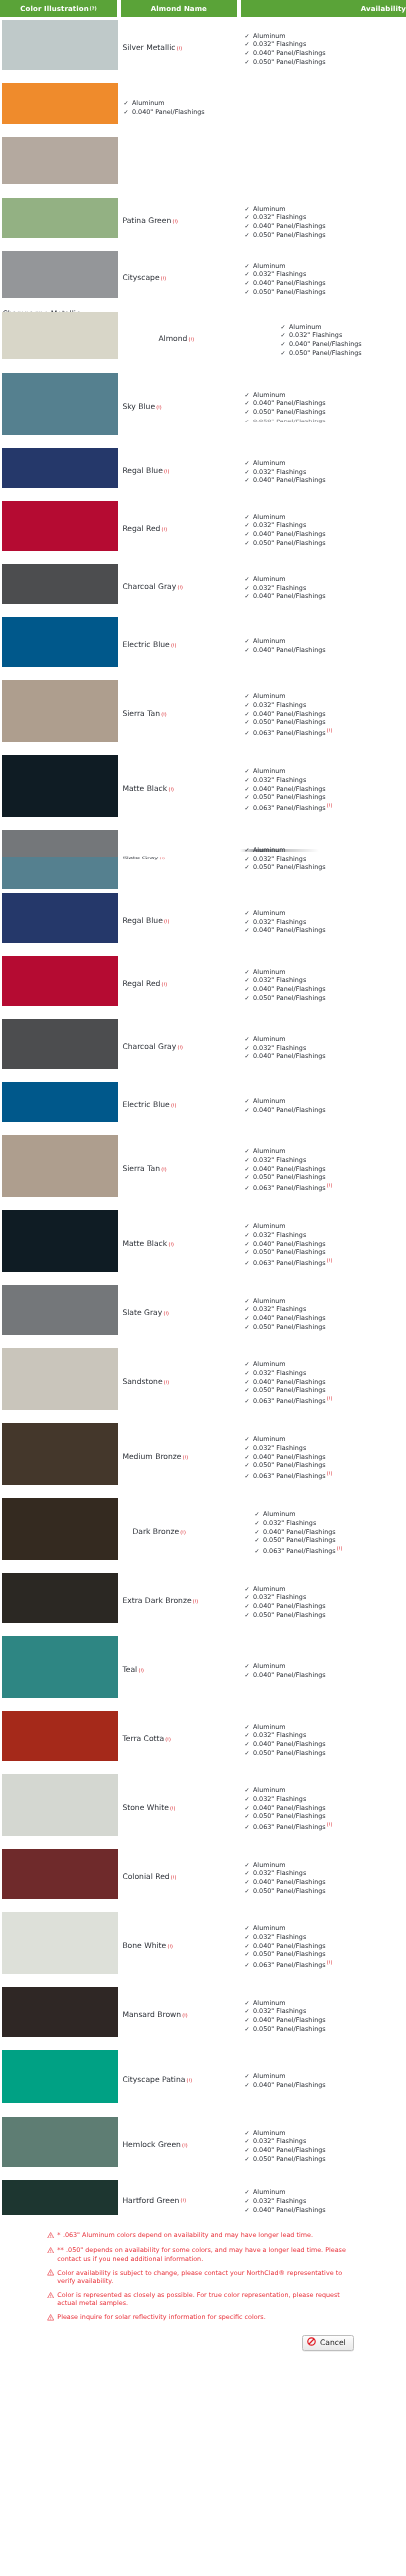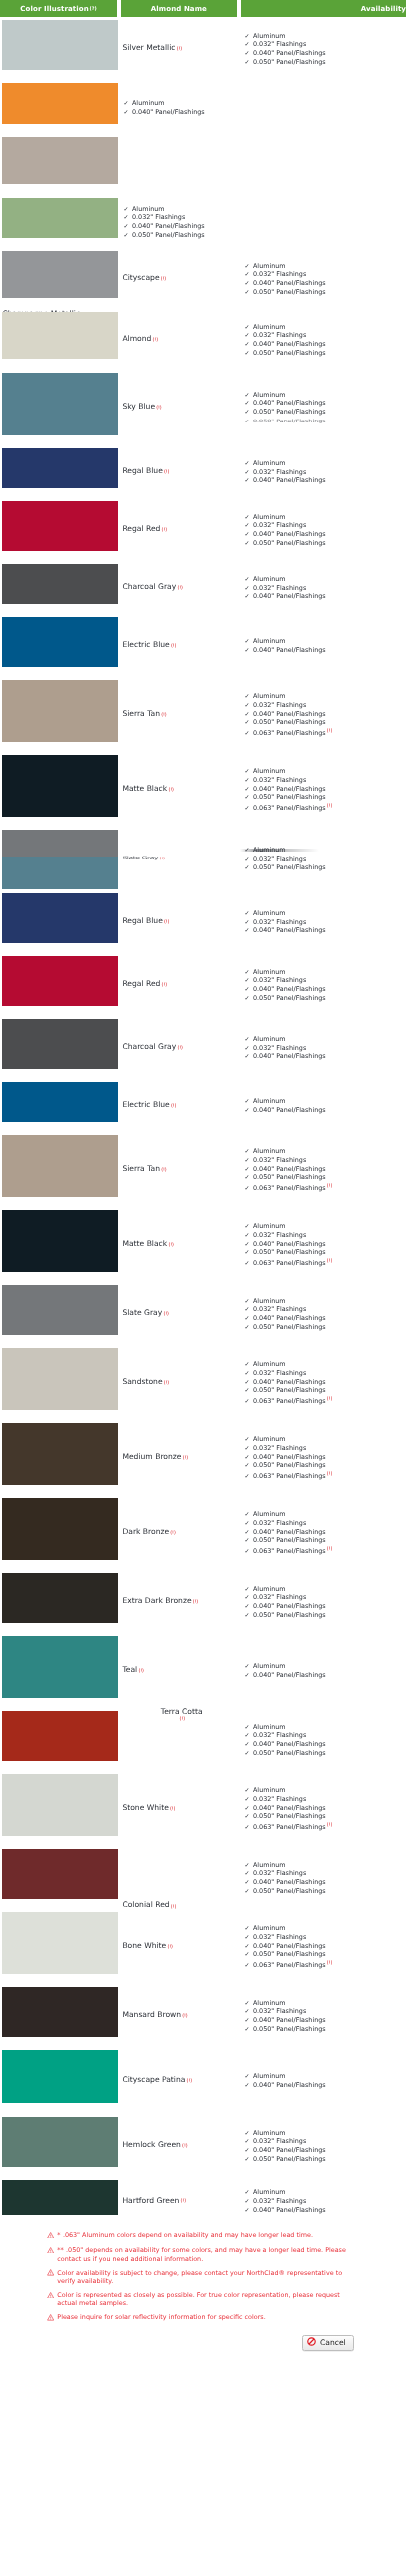--- a/index.html
+++ b/index.html
@@ -221,20 +221,24 @@
         </div>
         <div class="cell-avail" style="height: 61px;">
           <div class="avail-item"><span class="chk">✓</span><span>Aluminum</span></div>
           <div class="avail-item"><span class="chk">✓</span><span>0.040" Panel/Flashings</span></div>
         </div>
       </div>
       <div class="row" style="height: 53px;">
         <div class="cell-swatch">
           <div class="swatch" style="background: rgb(147, 177, 131); height: 40px;"></div>
         </div>
+        <div class="cell-name" style="height: 53px;">
+          <span class="nm">Patina Green</span>
+          <sup class="fn">(!)</sup>
+        </div>
         <div class="cell-avail" style="height: 53px;">
           <div class="avail-item"><span class="chk">✓</span><span>Aluminum</span></div>
           <div class="avail-item"><span class="chk">✓</span><span>0.032" Flashings</span></div>
           <div class="avail-item"><span class="chk">✓</span><span>0.040" Panel/Flashings</span></div>
           <div class="avail-item"><span class="chk">✓</span><span>0.050" Panel/Flashings</span></div>
         </div>
       </div>
       <div class="row" style="height: 61px;">
         <div class="cell-swatch">
           <div class="swatch" style="background: rgb(148, 150, 153); height: 47px;"></div>
@@ -247,21 +251,21 @@
           <div class="avail-item"><span class="chk">✓</span><span>Aluminum</span></div>
           <div class="avail-item"><span class="chk">✓</span><span>0.032" Flashings</span></div>
           <div class="avail-item"><span class="chk">✓</span><span>0.040" Panel/Flashings</span></div>
           <div class="avail-item"><span class="chk">✓</span><span>0.050" Panel/Flashings</span></div>
         </div>
       </div>
       <div class="row" style="height: 61px;">
         <div class="cell-swatch">
           <div class="swatch" style="background: rgb(216, 214, 200); height: 47px;"></div>
         </div>
-        <div class="cell-name" style="height: 61px;">
+        <div class="cell-name" style="height: 61px; margin-left: 36px;">
           <span class="nm">Almond</span>
           <sup class="fn">(!)</sup>
         </div>
         <div class="cell-avail" style="height: 61px;">
           <div class="avail-item"><span class="chk">✓</span><span>Aluminum</span></div>
           <div class="avail-item"><span class="chk">✓</span><span>0.032" Flashings</span></div>
           <div class="avail-item"><span class="chk">✓</span><span>0.040" Panel/Flashings</span></div>
           <div class="avail-item"><span class="chk">✓</span><span>0.050" Panel/Flashings</span></div>
         </div>
       </div>
@@ -516,21 +520,21 @@
           <div class="avail-item"><span class="chk">✓</span><span>0.032" Flashings</span></div>
           <div class="avail-item"><span class="chk">✓</span><span>0.040" Panel/Flashings</span></div>
           <div class="avail-item"><span class="chk">✓</span><span>0.050" Panel/Flashings</span></div>
           <div class="avail-item"><span class="chk">✓</span><span>0.063" Panel/Flashings</span><sup class="fn">(!)</sup></div>
         </div>
       </div>
       <div class="row" style="height: 75px;">
         <div class="cell-swatch">
           <div class="swatch" style="background: rgb(52, 42, 32); height: 62px;"></div>
         </div>
-        <div class="cell-name" style="height: 75px;">
+        <div class="cell-name" style="height: 75px; margin-left: 10px;">
           <span class="nm">Dark Bronze</span>
           <sup class="fn">(!)</sup>
         </div>
         <div class="cell-avail" style="height: 75px;">
           <div class="avail-item"><span class="chk">✓</span><span>Aluminum</span></div>
           <div class="avail-item"><span class="chk">✓</span><span>0.032" Flashings</span></div>
           <div class="avail-item"><span class="chk">✓</span><span>0.040" Panel/Flashings</span></div>
           <div class="avail-item"><span class="chk">✓</span><span>0.050" Panel/Flashings</span></div>
           <div class="avail-item"><span class="chk">✓</span><span>0.063" Panel/Flashings</span><sup class="fn">(!)</sup></div>
         </div>
@@ -560,21 +564,21 @@
         </div>
         <div class="cell-avail" style="height: 75px;">
           <div class="avail-item"><span class="chk">✓</span><span>Aluminum</span></div>
           <div class="avail-item"><span class="chk">✓</span><span>0.040" Panel/Flashings</span></div>
         </div>
       </div>
       <div class="row" style="height: 63px;">
         <div class="cell-swatch">
           <div class="swatch" style="background: rgb(165, 41, 26); height: 50px;"></div>
         </div>
-        <div class="cell-name" style="height: 63px; flex-direction: column;">
+        <div class="cell-name" style="height: 63px;">
           <span class="nm">Terra Cotta</span>
           <sup class="fn">(!)</sup>
         </div>
         <div class="cell-avail" style="height: 63px;">
           <div class="avail-item"><span class="chk">✓</span><span>Aluminum</span></div>
           <div class="avail-item"><span class="chk">✓</span><span>0.032" Flashings</span></div>
           <div class="avail-item"><span class="chk">✓</span><span>0.040" Panel/Flashings</span></div>
           <div class="avail-item"><span class="chk">✓</span><span>0.050" Panel/Flashings</span></div>
         </div>
       </div>
@@ -591,21 +595,21 @@
           <div class="avail-item"><span class="chk">✓</span><span>0.032" Flashings</span></div>
           <div class="avail-item"><span class="chk">✓</span><span>0.040" Panel/Flashings</span></div>
           <div class="avail-item"><span class="chk">✓</span><span>0.050" Panel/Flashings</span></div>
           <div class="avail-item"><span class="chk">✓</span><span>0.063" Panel/Flashings</span><sup class="fn">(!)</sup></div>
         </div>
       </div>
       <div class="row" style="height: 63px;">
         <div class="cell-swatch">
           <div class="swatch" style="background: rgb(111, 42, 43); height: 50px;"></div>
         </div>
-        <div class="cell-name" style="height: 63px; align-items: flex-end;">
+        <div class="cell-name" style="height: 63px;">
           <span class="nm">Colonial Red</span>
           <sup class="fn">(!)</sup>
         </div>
         <div class="cell-avail" style="height: 63px;">
           <div class="avail-item"><span class="chk">✓</span><span>Aluminum</span></div>
           <div class="avail-item"><span class="chk">✓</span><span>0.032" Flashings</span></div>
           <div class="avail-item"><span class="chk">✓</span><span>0.040" Panel/Flashings</span></div>
           <div class="avail-item"><span class="chk">✓</span><span>0.050" Panel/Flashings</span></div>
         </div>
       </div>

